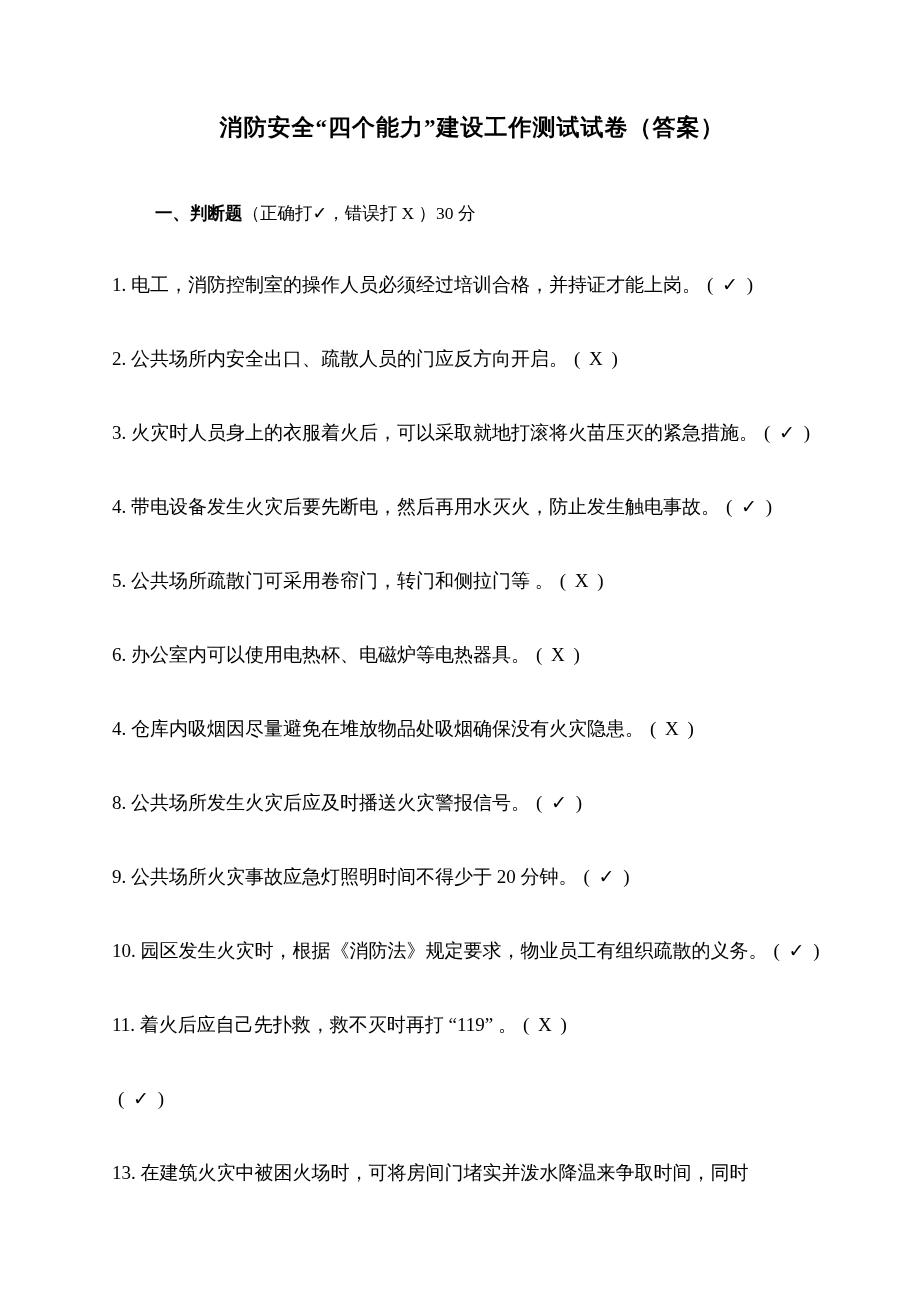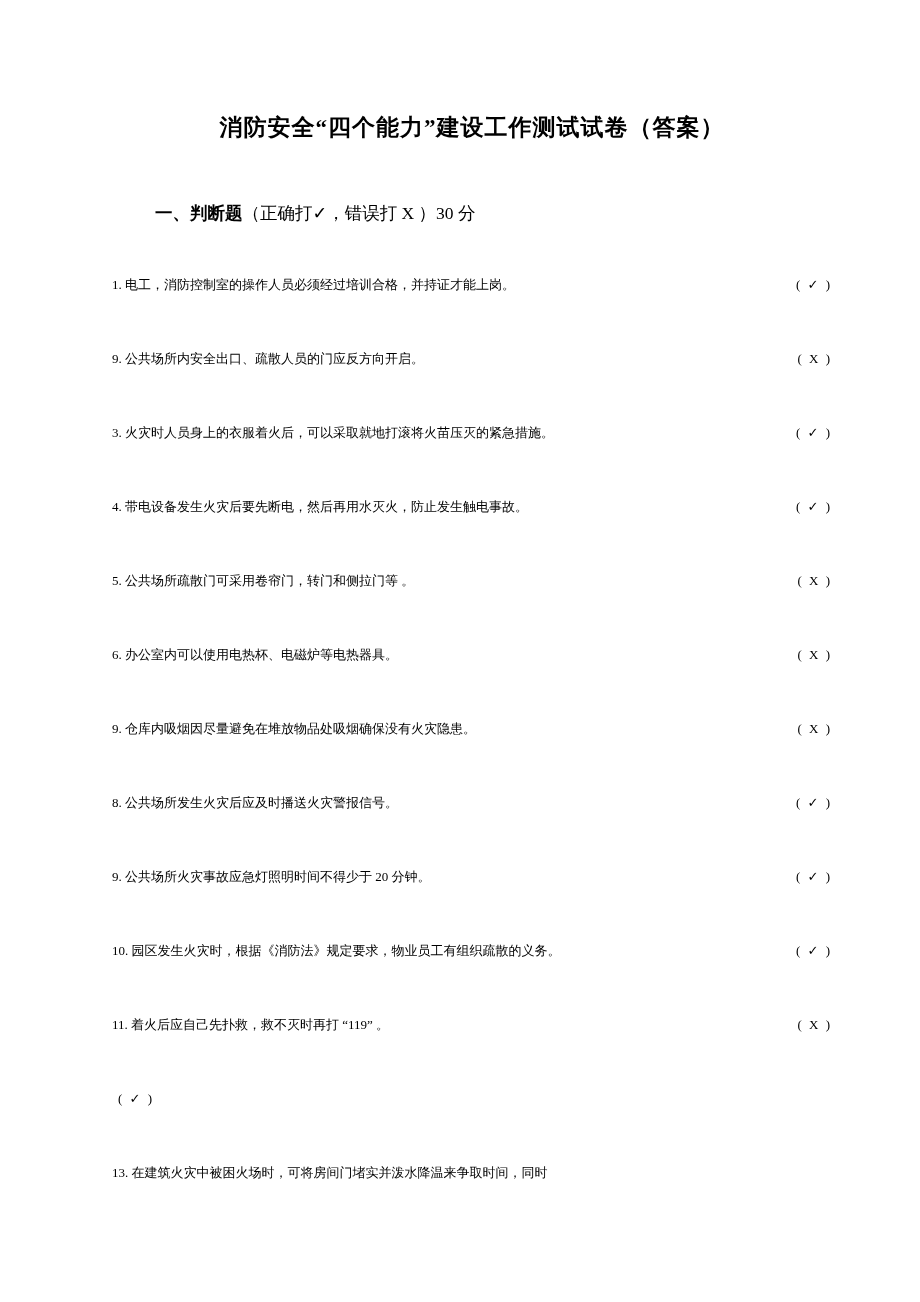--- a/index.html
+++ b/index.html
@@ -37,23 +37,22 @@
     margin-left: 43px;
   }
   .section-instructions {
     font-weight: normal;
   }
   .questions {
     margin-top: 46px;
   }
   .question-row {
     display: flex;
-    justify-content: space-between;
     align-items: baseline;
-    font-size: 13px;
+    font-size: 19px;
     line-height: 25px;
     margin-bottom: 49px;
     white-space: nowrap;
   }
   .q-text {
     white-space: nowrap;
   }
   .q-answer {
     white-space: nowrap;
     letter-spacing: 2px;
@@ -72,21 +71,21 @@
   </div>
 
   <div class="questions">
 
     <div class="question-row">
       <span class="q-text">1. 电工，消防控制室的操作人员必须经过培训合格，并持证才能上岗。</span>
       <span class="q-answer">( ✓ )</span>
     </div>
 
     <div class="question-row">
-      <span class="q-text">9. 公共场所内安全出口、疏散人员的门应反方向开启。</span>
+      <span class="q-text">2. 公共场所内安全出口、疏散人员的门应反方向开启。</span>
       <span class="q-answer">( X )</span>
     </div>
 
     <div class="question-row">
       <span class="q-text">3. 火灾时人员身上的衣服着火后，可以采取就地打滚将火苗压灭的紧急措施。</span>
       <span class="q-answer">( ✓ )</span>
     </div>
 
     <div class="question-row">
       <span class="q-text">4. 带电设备发生火灾后要先断电，然后再用水灭火，防止发生触电事故。</span>
@@ -97,21 +96,21 @@
       <span class="q-text">5. 公共场所疏散门可采用卷帘门，转门和侧拉门等 。</span>
       <span class="q-answer">( X )</span>
     </div>
 
     <div class="question-row">
       <span class="q-text">6. 办公室内可以使用电热杯、电磁炉等电热器具。</span>
       <span class="q-answer">( X )</span>
     </div>
 
     <div class="question-row">
-      <span class="q-text">9. 仓库内吸烟因尽量避免在堆放物品处吸烟确保没有火灾隐患。</span>
+      <span class="q-text">4. 仓库内吸烟因尽量避免在堆放物品处吸烟确保没有火灾隐患。</span>
       <span class="q-answer">( X )</span>
     </div>
 
     <div class="question-row">
       <span class="q-text">8. 公共场所发生火灾后应及时播送火灾警报信号。</span>
       <span class="q-answer">( ✓ )</span>
     </div>
 
     <div class="question-row">
       <span class="q-text">9. 公共场所火灾事故应急灯照明时间不得少于 20 分钟。</span>

